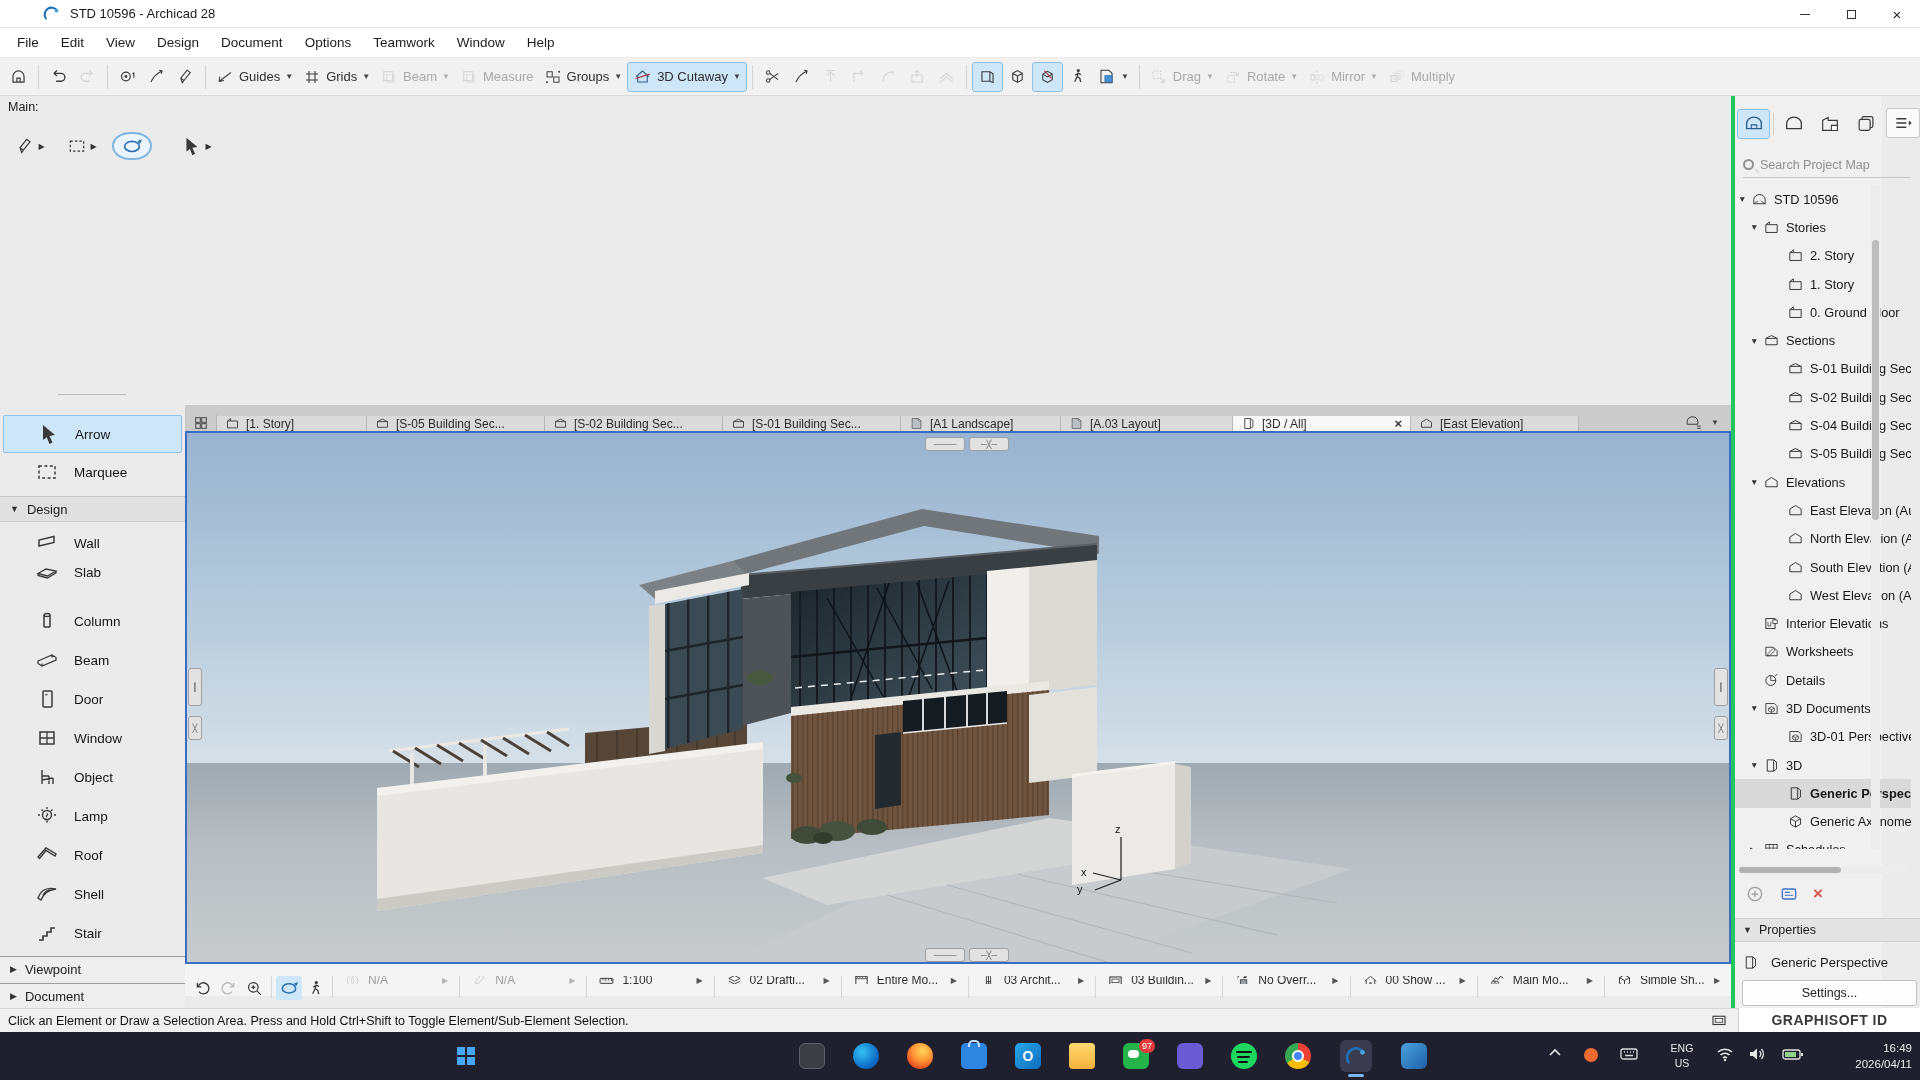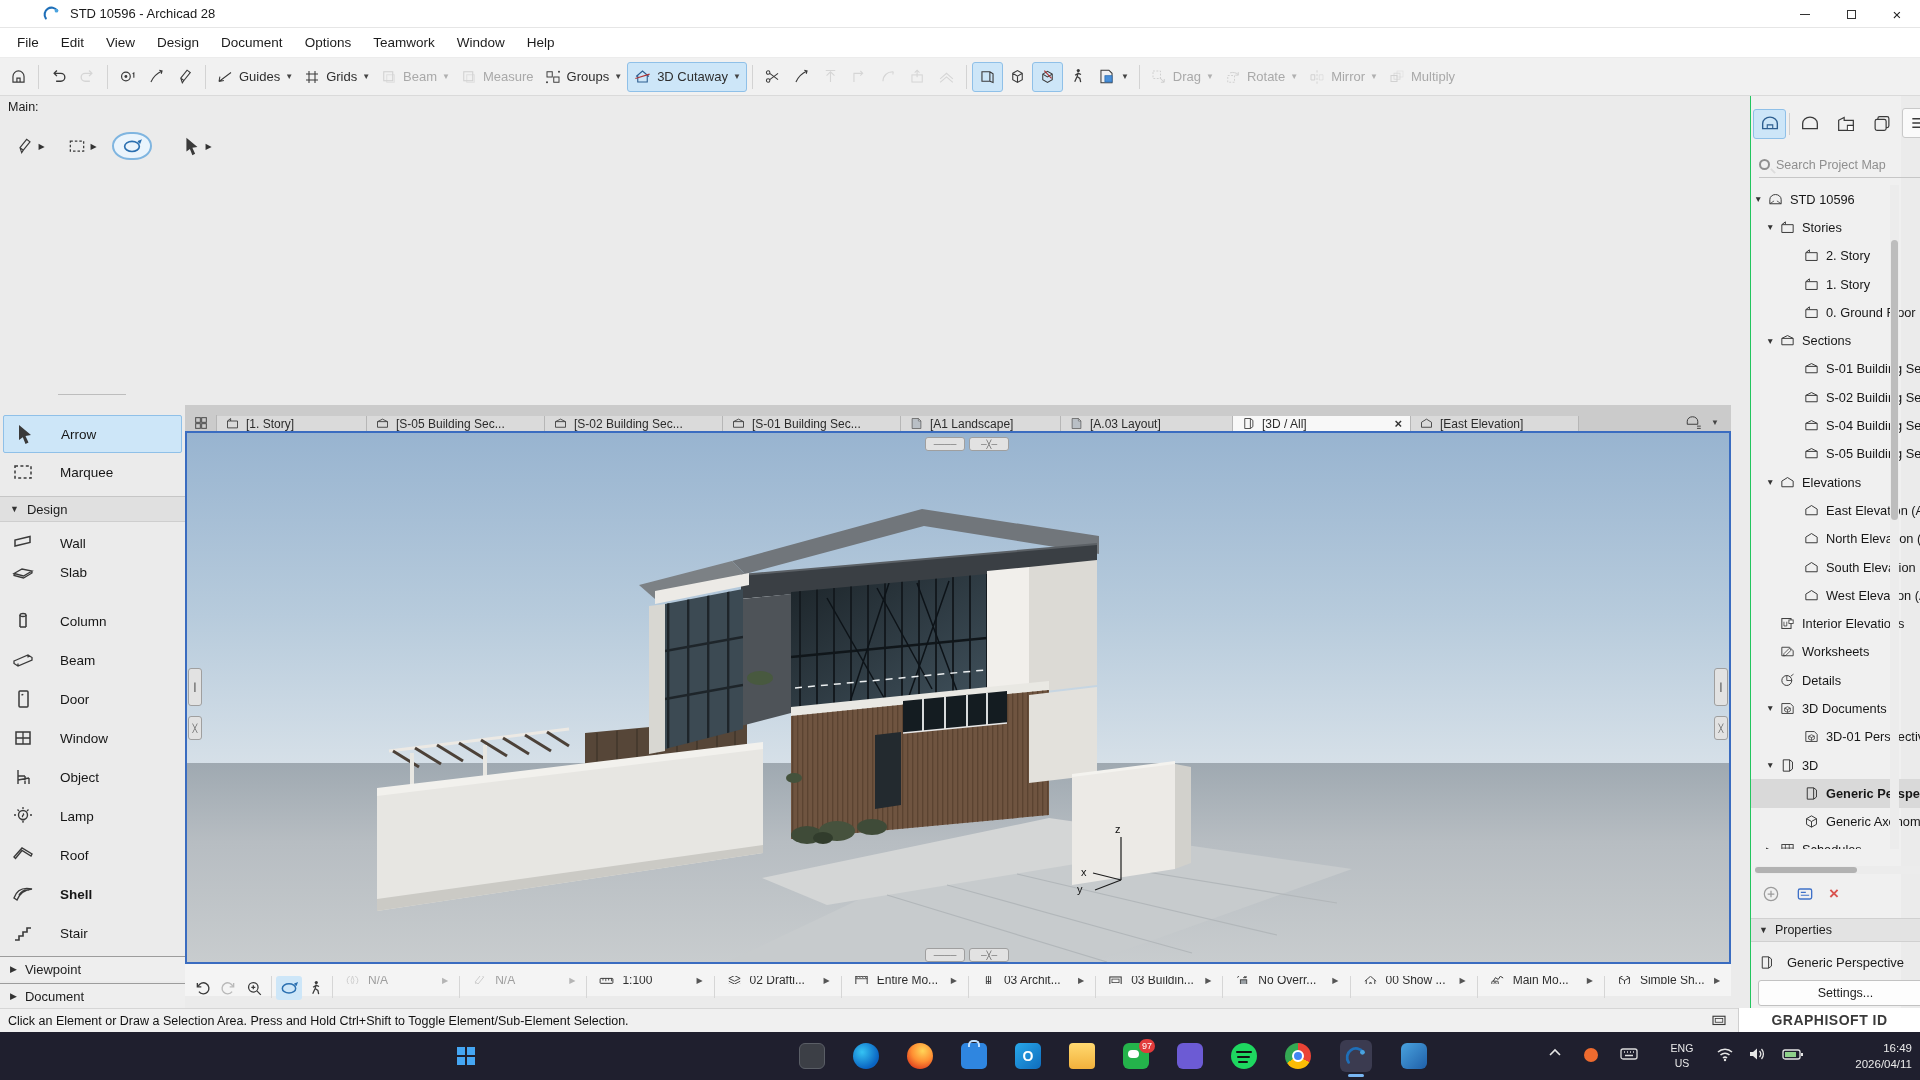--- a/index.html
+++ b/index.html
@@ -33,21 +33,21 @@
   
   #main-label { position:absolute; left:8px; top:100px; font-size:12.5px; color:#1a1a1a; }
   #minibar { position:absolute; left:8px; top:129px; height:34px; display:flex; align-items:center; gap:8px; }
   .mbtn { height:32px; min-width:44px; display:flex; align-items:center; justify-content:center; gap:3px; }
   .mbtn.hl { border:2px solid #7fb5e0; border-radius:50% / 55%; background:#eaf4fc; min-width:40px; height:28px; }
   .mcaret { font-size:8px; color:#333; }
 
   
   #toolbox { position:absolute; left:0; top:392px; width:185px; height:616px; }
   .drag-line { position:absolute; left:58px; top:2px; width:68px; height:0; border-top:1px solid #bdbdbd; }
-  .tool-row { position:absolute; left:3px; width:179px; height:38px; display:flex; align-items:center; padding-left:8px; gap:25px; font-size:13.5px; color:#161616; }
+  .tool-row { position:absolute; left:3px; width:179px; height:38px; display:flex; align-items:center; padding-left:32px; gap:15px; font-size:13.5px; color:#161616; }
   .tool-row.sel { background:#cde6f8; border:1px solid #8fc0e8; border-radius:2px; }
   .sect-hdr { position:absolute; left:0; width:185px; height:26px; background:#e0e0e0; border-top:1px solid #c6c6c6; border-bottom:1px solid #cecece; display:flex; align-items:center; gap:8px; padding-left:10px; font-size:13px; color:#1c1c1c; }
   .sect-hdr .exp { font-size:9px; color:#333; }
   .sub-hdr { position:absolute; left:0; width:185px; height:25px; background:#eeeeee; border-top:1px solid #9c9c9c; display:flex; align-items:center; gap:8px; padding-left:10px; font-size:13px; color:#1c1c1c; }
 
   
   #tabbar { position:absolute; left:185px; top:405px; width:1546px; height:26px; background:#cbcbcb; display:flex; align-items:flex-end; font-size:12px; color:#2b2b2b; }
   .tab { display:flex; align-items:center; gap:6px; padding:0 8px; background:#dadada; border-right:1px solid #b6b6b6; white-space:nowrap; overflow:hidden; flex:0 0 auto; }
   .tab.active { background:#f8f8f8; }
   .tab .x { margin-left:auto; font-size:13px; font-weight:bold; color:#333; }
@@ -68,21 +68,21 @@
   .ql.dis { color:#9e9e9e; }
   .ql.dis svg { opacity:.45; }
   .ql.dis .qcaret { color:#b5b5b5; }
 
   
   #statusbar { position:absolute; left:0; top:1008px; width:1920px; height:24px; background:#f0f0f0; border-top:1px solid #d6d6d6; display:flex; align-items:center; padding-left:8px; font-size:12.5px; color:#111; }
   #gsid { position:absolute; right:0; top:1008px; width:182px; height:24px; background:#ffffff; border-left:1px solid #cfcfcf; display:flex; align-items:center; justify-content:center; font-size:14px; font-weight:bold; color:#3a3a3a; letter-spacing:.5px; }
   #gsid-icon { position:absolute; right:192px; top:1011px; }
 
   
-  #rpanel { position:absolute; left:1731px; top:96px; width:151px; height:912px; background:#f0f0f0; border-left:1px solid #22c55e;margin-left:19px; }
+  #rpanel { position:absolute; left:1731px; top:96px; width:151px; height:912px; background:#f0f0f0; border-left:4px solid #22c55e; }
   #navrow { position:absolute; left:2px; top:12px; width:185px; height:32px; display:flex; align-items:center; gap:3px; }
   .nbtn { width:33px; height:30px; display:flex; align-items:center; justify-content:center; border-radius:3px; }
   .nbtn.active { background:#cde6f8; border:1px solid #8fc0e8; }
   .nsep { width:1px; height:22px; background:#cfcfcf; }
   #navmenu { position:absolute; right:2px; top:0; width:34px; height:30px; display:flex; align-items:center; justify-content:center; border:1px solid #c9c9c9; border-radius:3px; background:#fafafa; }
   #searchrow { position:absolute; left:8px; top:56px; width:168px; height:26px; display:flex; align-items:center; gap:6px; border-bottom:1px solid #c6c6c6; }
   #searchrow input { border:none; outline:none; background:transparent; font-size:12.5px; color:#333; width:140px; font-family:"Liberation Sans",sans-serif; }
   #searchrow input::placeholder { color:#8f8f8f; }
   #tree { position:absolute; left:0; top:89px; width:176px; height:664px; overflow:hidden; display:flex; flex-direction:column; }
   .trow { flex:0 0 28.3px; display:flex; align-items:center; font-size:12.8px; color:#171717; white-space:nowrap; overflow:hidden; }
@@ -688,21 +688,21 @@
         <use href="#s-lamp"></use>
       </svg>
       <span>Lamp</span>
     </div>
   <div class="tool-row" style="top:444px;">
       <svg class="i" width="24" height="24">
         <use href="#s-roof"></use>
       </svg>
       <span>Roof</span>
     </div>
-  <div class="tool-row" style="top:483px;font-weight:bold;">
+  <div class="tool-row" style="top:483px;">
       <svg class="i" width="24" height="24">
         <use href="#s-shell"></use>
       </svg>
       <span>Shell</span>
     </div>
   <div class="tool-row" style="top:522px;">
       <svg class="i" width="24" height="24">
         <use href="#s-stair"></use>
       </svg>
       <span>Stair</span>

